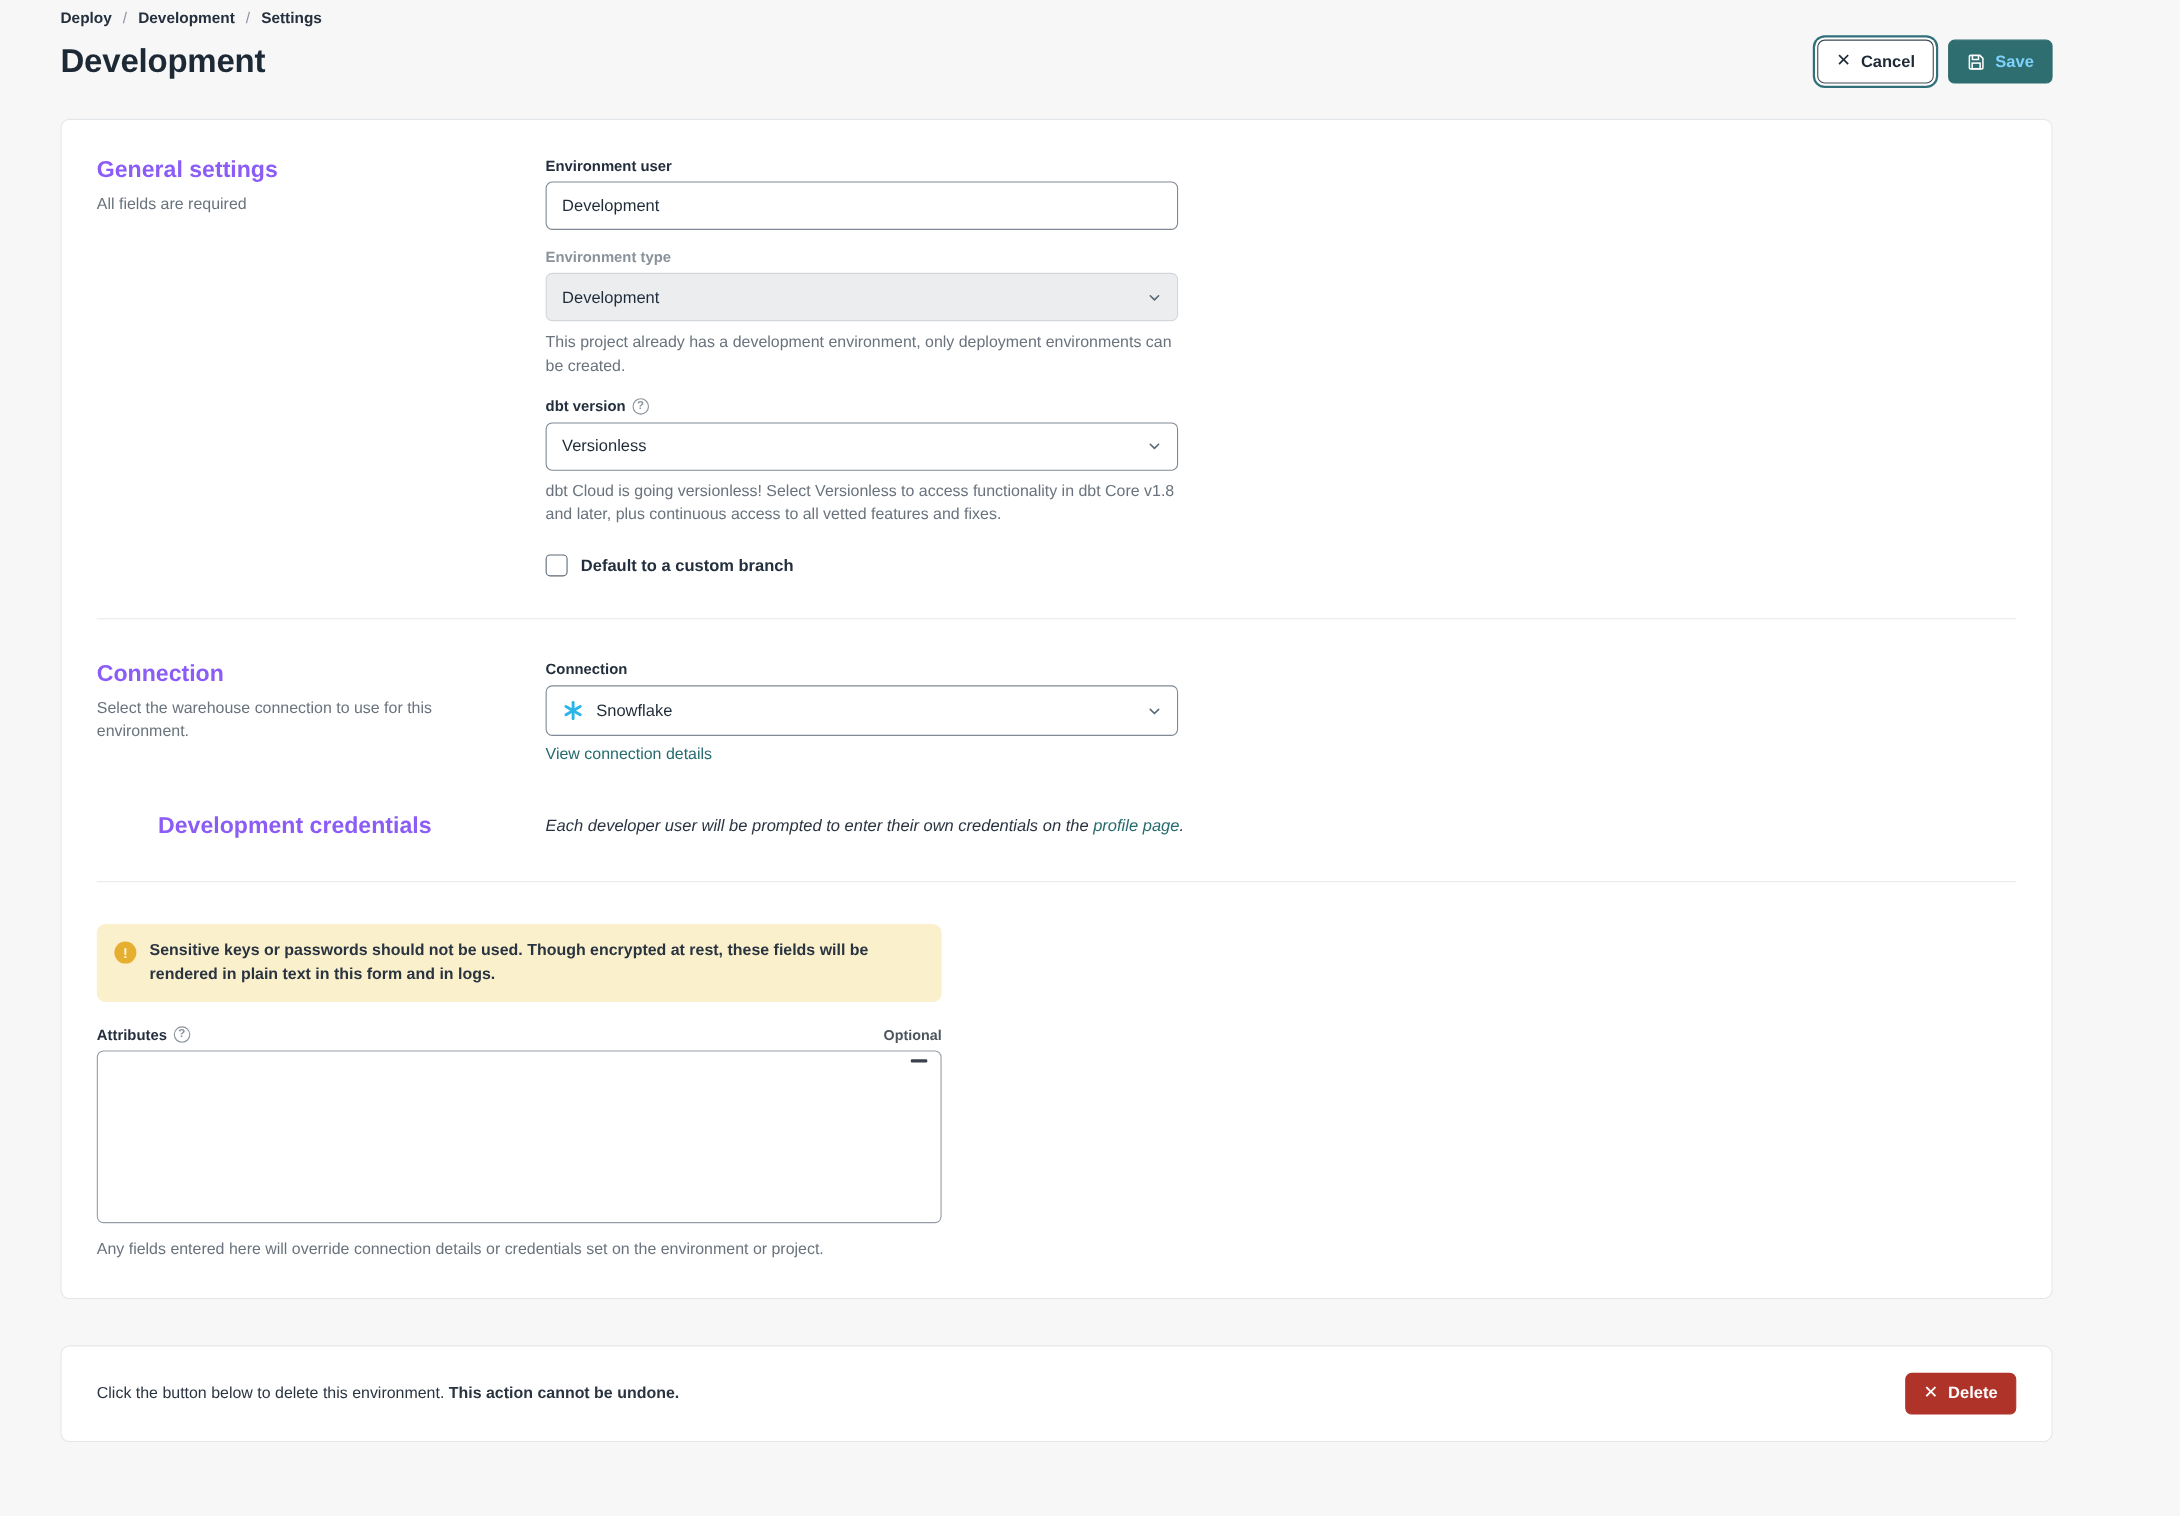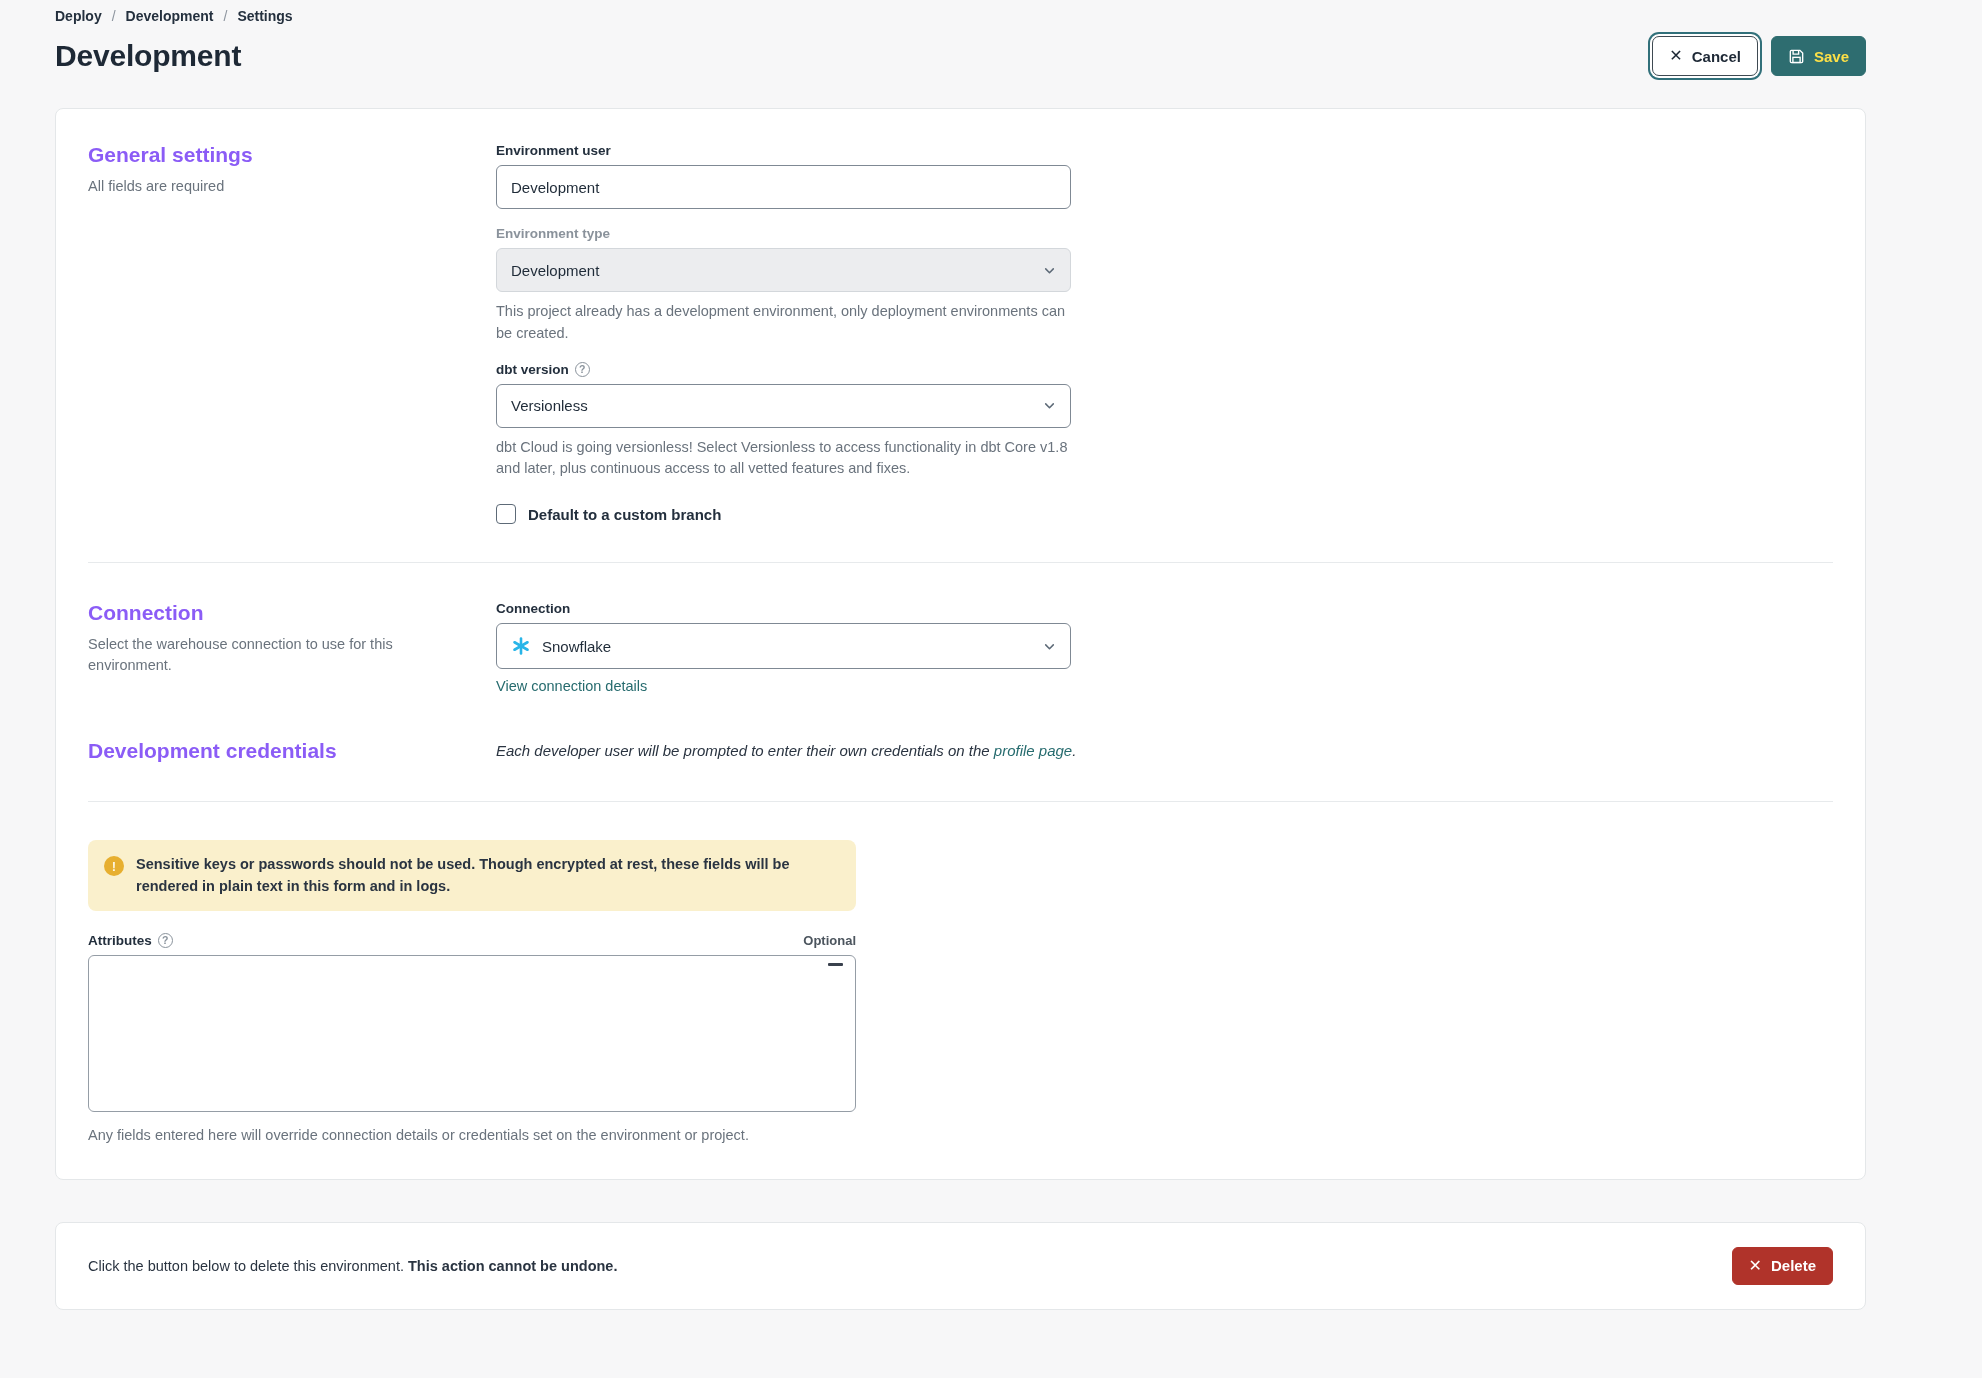--- a/index.html
+++ b/index.html
@@ -20,21 +20,21 @@
 
   .title-row { display:flex; justify-content:space-between; align-items:center; margin-top:12px; }
   .page-title { margin:0; font-size:30px; font-weight:700; color:#1e2936; letter-spacing:-0.2px; }
   .actions { display:flex; align-items:center; gap:10px; }
 
   .btn { display:flex; align-items:center; gap:9px; height:40px; padding:0 16px;
          font-size:15px; font-weight:600; border-radius:6px; cursor:pointer;
          font-family:"Liberation Sans", sans-serif; }
   .btn-cancel { background:#fff; color:#1e2936; border:1px solid #3f4a52; border-radius:7px;
                 box-shadow:0 0 0 2px #ffffff, 0 0 0 4px #31707a; margin-right:3px; }
-  .btn-save { background:#2e6d70; color:#fde047; border:1px solid #2e6d70; }
+  .btn-save { background:#2e6d70; color:#7dd3fc; border:1px solid #2e6d70; }
   .btn-delete { background:#b0332a; color:#fff; border:1px solid #b0332a; height:38px; }
   .x-glyph { font-size:16px; line-height:1; font-weight:400; }
 
   
   .card { background:#fff; border:1px solid #e4e7e9; border-radius:8px; }
   .main-card { margin-top:32px; padding:34px 32px 32px; }
   .danger-card { margin-top:42px; padding:24px 32px; display:flex; justify-content:space-between; align-items:center; }
 
   .section { display:flex; }
   .section-left { width:408px; flex-shrink:0; padding-right:48px; }
@@ -213,21 +213,21 @@
                   </svg>
               </span>
             </div>
             <a class="link conn-link">View connection details</a>
           </div>
         </div>
       </div>
 
       <div class="section">
         <div class="section-left">
-          <h2 class="section-heading" style="margin-bottom:0;">Development credentials</h2>
+          <h2 class="section-heading" style="margin-bottom:0;text-align:center;">Development credentials</h2>
         </div>
         <div class="form-col-wide credentials-note">
           <span>Each developer user will be prompted to enter their own credentials on the </span><a class="link" style="font-style:italic;">profile page</a><span>.</span>
         </div>
       </div>
 
       <hr class="divider">
 
       <div class="section">
         <div class="form-col-wide">

